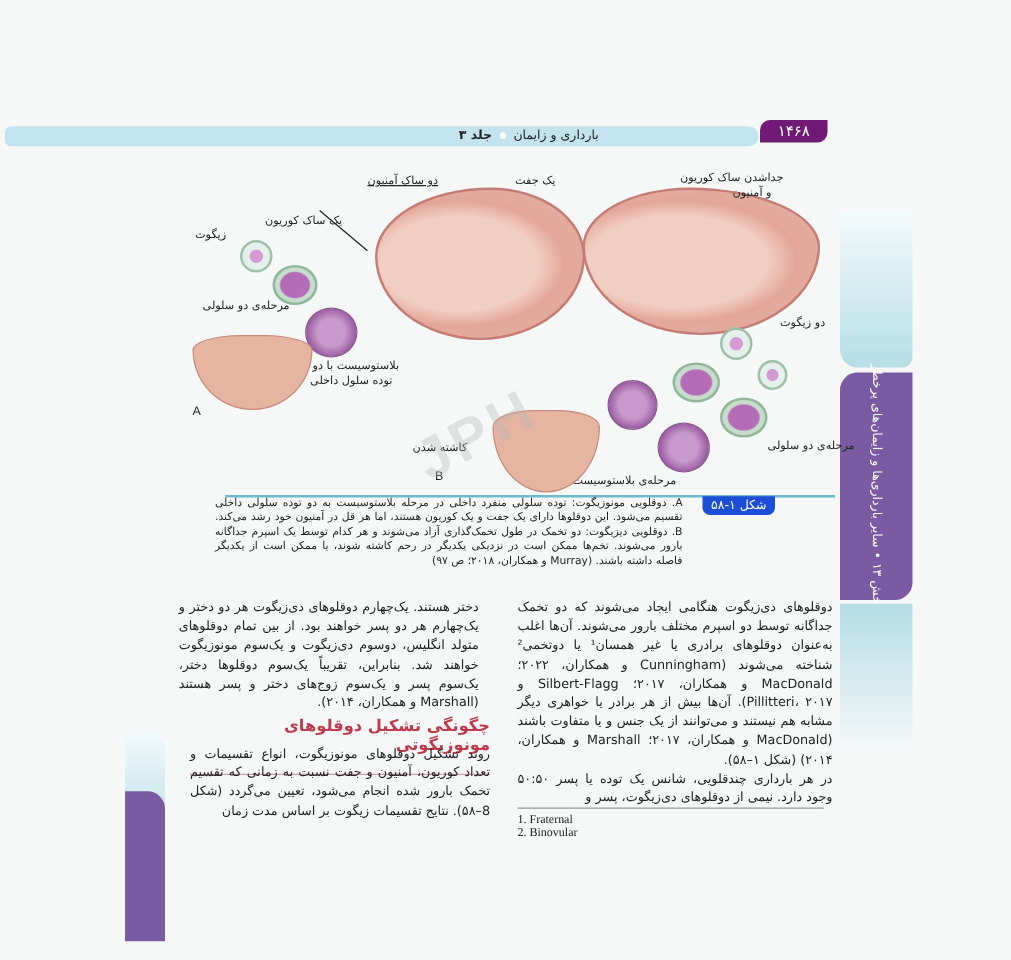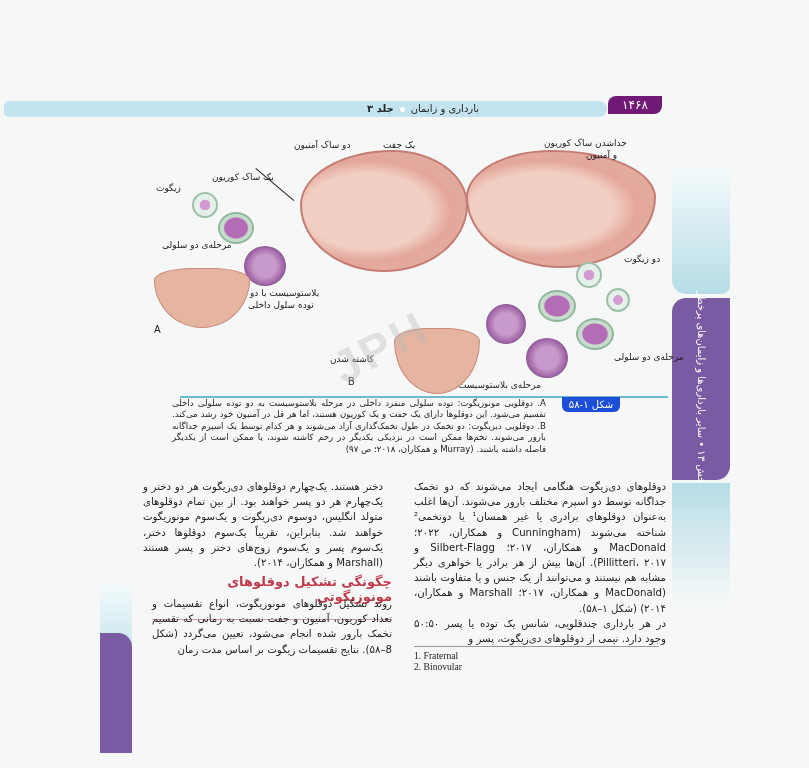--- a/index.html
+++ b/index.html
@@ -88,22 +88,22 @@
   <div class="cell zyg" style="left:52px;top:64px;width:26px;height:26px;"></div>
   <div class="cell two" style="left:78px;top:84px;width:36px;height:32px;"></div>
   <div class="lbl" style="left:22px;top:112px;">مرحله‌ی دو سلولی</div>
   <div class="cell blast" style="left:104px;top:118px;width:42px;height:40px;"></div>
   <div class="lbl" style="left:110px;top:160px;">بلاستوسیست با دو</div>
   <div class="lbl" style="left:108px;top:172px;">توده سلول داخلی</div>
   <div class="uterus" style="left:14px;top:140px;width:96px;height:60px;border-radius:40% 40% 50% 50% / 20% 20% 80% 80%;"></div>
   <div class="lbl-en" style="left:14px;top:196px;">A</div>
   <div class="lbl" style="left:72px;top:44px;">یک ساک کوریون</div>
   <div class="line" style="left:116px;top:40px;width:50px;transform:rotate(40deg);"></div>
-  <div class="lbl" style="left:154px;top:12px;">دو ساک آمنیون</div>
-  <div class="lbl" style="left:243px;top:12px;">یک جفت</div>
+  <div class="lbl" style="left:154px;top:12px;text-decoration:underline;">دو ساک آمنیون</div>
+  <div class="lbl" style="left:272px;top:12px;">یک جفت</div>
   <div class="sac" style="left:160px;top:22px;width:168px;height:122px;border-radius:55% 45% 50% 50% / 45% 45% 55% 55%;"></div>
 
   <div class="sac" style="left:326px;top:22px;width:190px;height:118px;border-radius:45% 55% 50% 50% / 40% 40% 60% 60%;"></div>
   <div class="lbl" style="left:404px;top:10px;">جداشدن ساک کوریون</div>
   <div class="lbl" style="left:446px;top:22px;">و آمنیون</div>
   <div class="lbl" style="left:484px;top:126px;">دو زیگوت</div>
   <div class="cell zyg" style="left:436px;top:134px;width:26px;height:26px;"></div>
   <div class="cell zyg" style="left:466px;top:160px;width:24px;height:24px;"></div>
   <div class="cell two" style="left:398px;top:162px;width:38px;height:32px;"></div>
   <div class="cell two" style="left:436px;top:190px;width:38px;height:32px;"></div>

